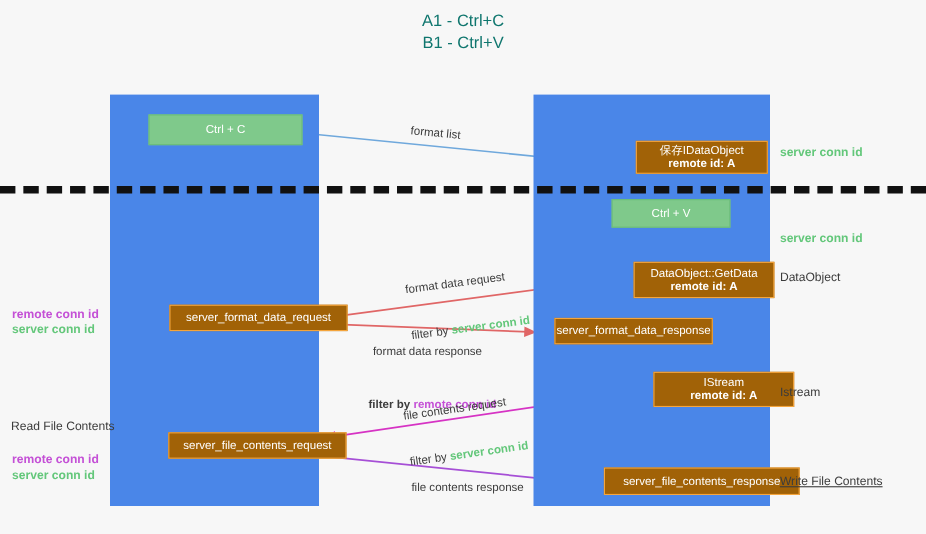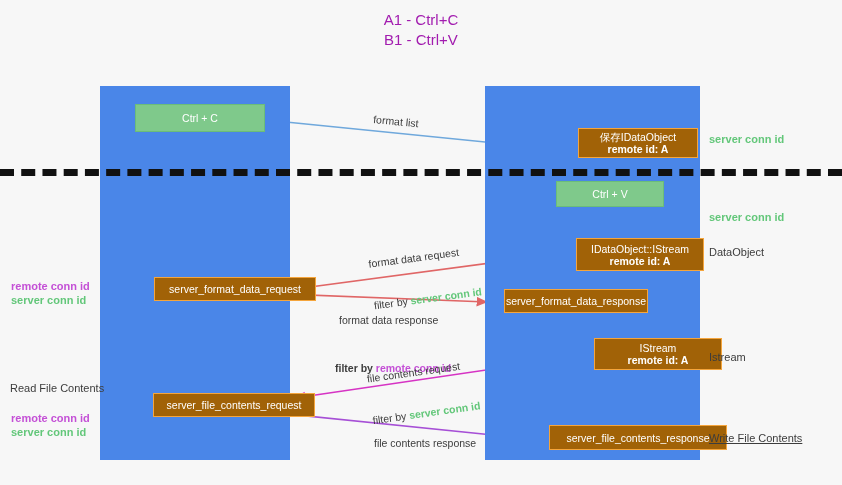--- a/index.html
+++ b/index.html
@@ -22,21 +22,21 @@
     height: 485px;
   }
   .abs { position: absolute; }
 
   
   .title {
     left: 0; right: 0; top: 10px;
     text-align: center;
     font-size: 15px;
     line-height: 20px;
-    color: #a21caf;
+    color: #0f766e;
     white-space: pre;
   }
 
   
   .lane-head {
     text-align: center;
     font-size: 11.5px;
     line-height: 13px;
     color: #3c3c3c;
     white-space: pre;
@@ -143,35 +143,35 @@
 <div class="abs lane-head" style="left:485px; top:60px; width:215px;">
   <div>B1</div>
   <div>connection</div>
 </div>
 
 <div class="abs lane" style="left:100px; top:86px; width:190px; height:374px;"></div>
 <div class="abs lane" style="left:485px; top:86px; width:215px; height:374px;"></div>
 
 <div class="abs divider"></div>
 
-<div class="abs box green" style="left:135px; top:104px; width:130px; height:28px;">
+<div class="abs box green" style="left:135px; top:104px; width:140px; height:28px;">
   <div>Ctrl + C</div>
 </div>
 
 <div class="abs box orange" style="left:553px; top:128px; width:120px; height:30px;">
   <div>保存IDataObject</div>
   <div class="l2">remote id: A</div>
 </div>
 
 <div class="abs box green" style="left:556px; top:181px; width:108px; height:26px;">
   <div>Ctrl + V</div>
 </div>
 
 <div class="abs box orange" style="left:551px; top:238px; width:128px; height:33px;">
-  <div>IDataObject::IStream</div>
+  <div>DataObject::GetData</div>
   <div class="l2">remote id: A</div>
 </div>
 
 <div class="abs box orange" style="left:129px; top:277px; width:162px; height:24px;">
   <div>server_format_data_request</div>
 </div>
 
 <div class="abs box orange" style="left:479px; top:289px; width:144px; height:24px;">
   <div>server_format_data_response</div>
 </div>

